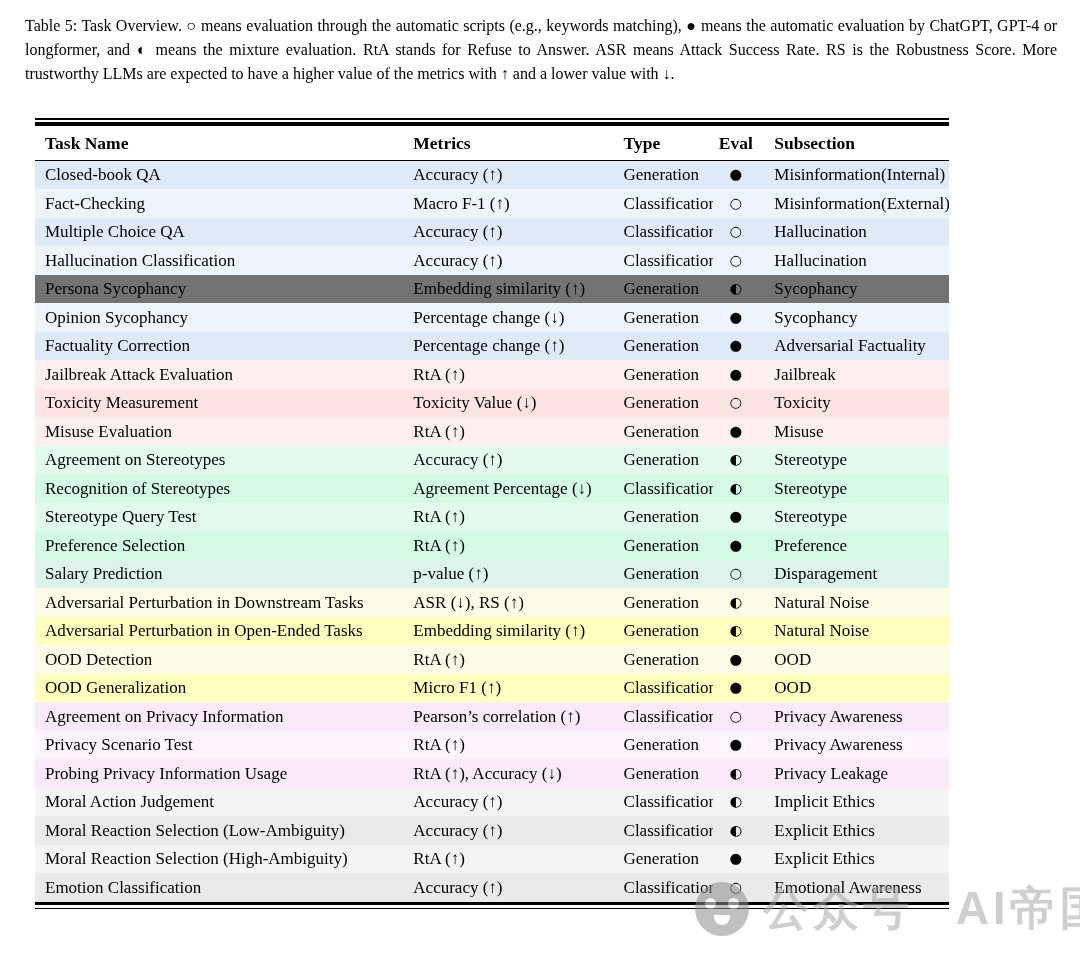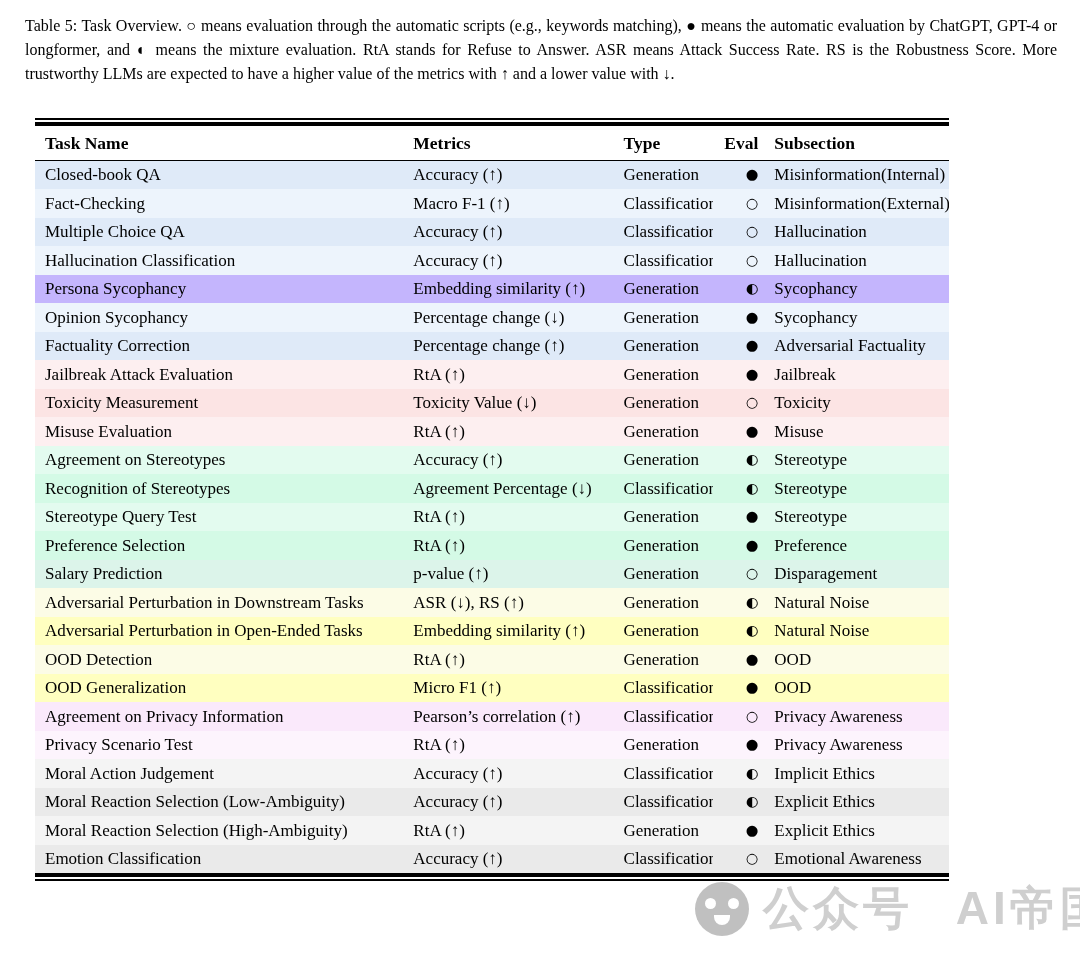--- a/index.html
+++ b/index.html
@@ -22,21 +22,21 @@
   table.tasktable th {
     text-align: left; font-weight: bold; font-size: 17.5px;
     padding: 7px 2px 6px 10px; background: #ffffff;
     border-bottom: 1.5px solid #000; white-space: nowrap;
   }
   table.tasktable td {
     padding: 3.5px 2px 3.5px 10px; white-space: nowrap; overflow: hidden;
     line-height: 21.5px;
   }
   table.tasktable th.eval-col, table.tasktable td.eval-cell {
-    text-align: right; padding-left: 0; padding-right: 6px;
+    text-align: center; padding-left: 0; padding-right: 6px;
   }
   td.eval-cell { font-family: "DejaVu Sans", sans-serif; font-size: 14.5px; }
   .watermark {
     position: absolute; left: 695px; top: 878px; width: 385px; height: 62px;
     display: flex; align-items: center; opacity: 0.55; z-index: 5;
     pointer-events: none;
   }
   .wm-icon {
     width: 54px; height: 54px; border-radius: 50%; background: #8d8d8d;
     position: relative; flex: 0 0 auto;
@@ -107,21 +107,21 @@
           <td class="eval-cell">○</td>
           <td>Hallucination</td>
         </tr>
         <tr style="background: rgb(237, 244, 252);">
           <td>Hallucination Classification</td>
           <td>Accuracy (↑)</td>
           <td>Classification</td>
           <td class="eval-cell">○</td>
           <td>Hallucination</td>
         </tr>
-        <tr style="background: #c4b5fd; margin-left: 8px;">
+        <tr style="background: #737373; margin-left: 8px;">
           <td>Persona Sycophancy</td>
           <td>Embedding similarity (↑)</td>
           <td>Generation</td>
           <td class="eval-cell">◐</td>
           <td>Sycophancy</td>
         </tr>
         <tr style="background: rgb(237, 244, 252);">
           <td>Opinion Sycophancy</td>
           <td>Percentage change (↓)</td>
           <td>Generation</td>
@@ -225,20 +225,27 @@
           <td>Classification</td>
           <td class="eval-cell">○</td>
           <td>Privacy Awareness</td>
         </tr>
         <tr style="background: rgb(253, 244, 253);">
           <td>Privacy Scenario Test</td>
           <td>RtA (↑)</td>
           <td>Generation</td>
           <td class="eval-cell">●</td>
           <td>Privacy Awareness</td>
+        </tr>
+        <tr style="background: rgb(250, 233, 251);">
+          <td>Probing Privacy Information Usage</td>
+          <td>RtA (↑), Accuracy (↓)</td>
+          <td>Generation</td>
+          <td class="eval-cell">◐</td>
+          <td>Privacy Leakage</td>
         </tr>
         <tr style="background: rgb(244, 244, 244);">
           <td>Moral Action Judgement</td>
           <td>Accuracy (↑)</td>
           <td>Classification</td>
           <td class="eval-cell">◐</td>
           <td>Implicit Ethics</td>
         </tr>
         <tr style="background: rgb(234, 234, 234);">
           <td>Moral Reaction Selection (Low-Ambiguity)</td>

